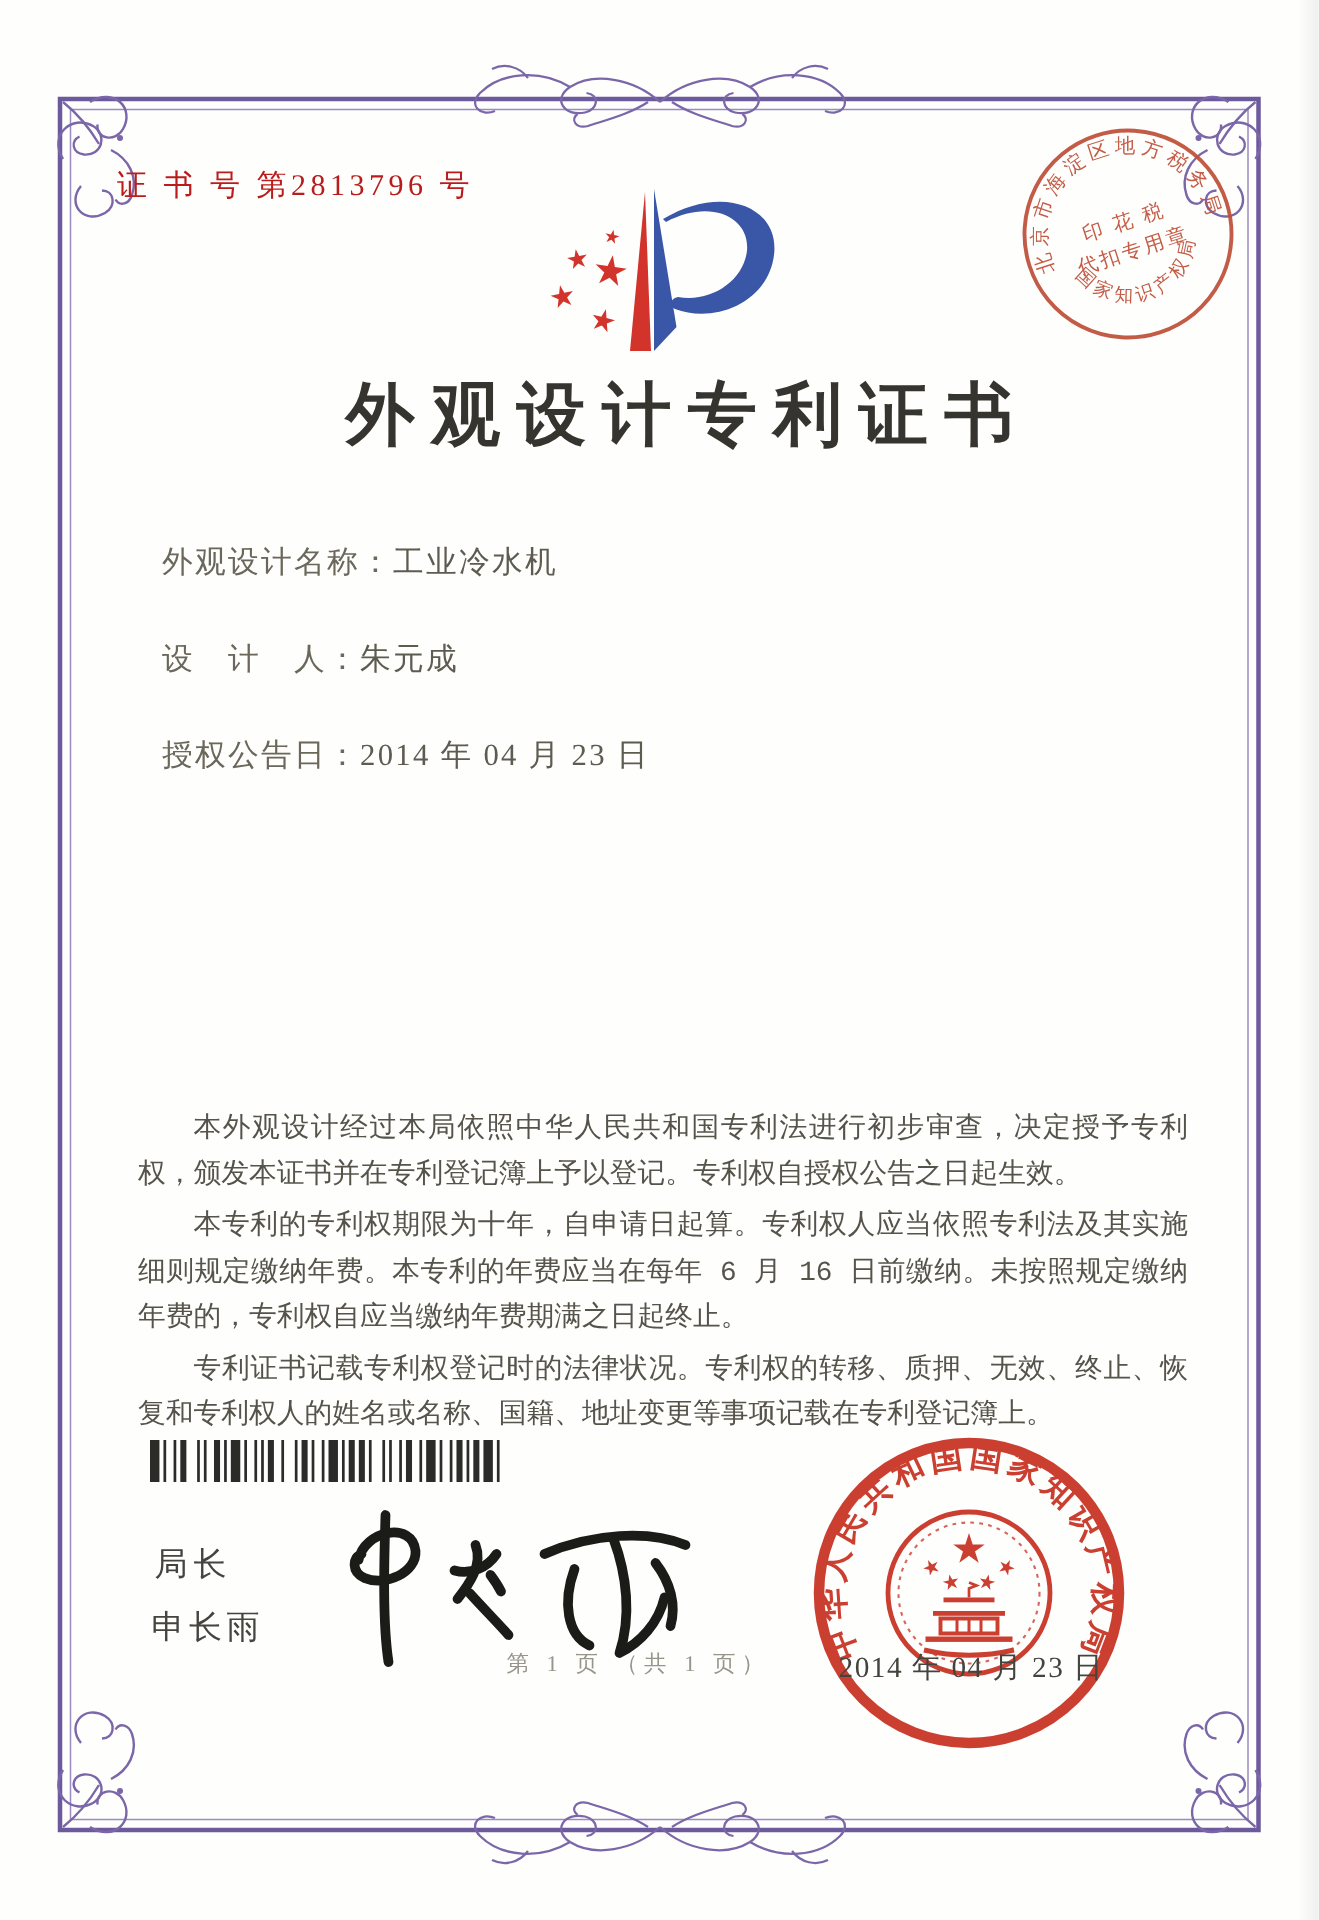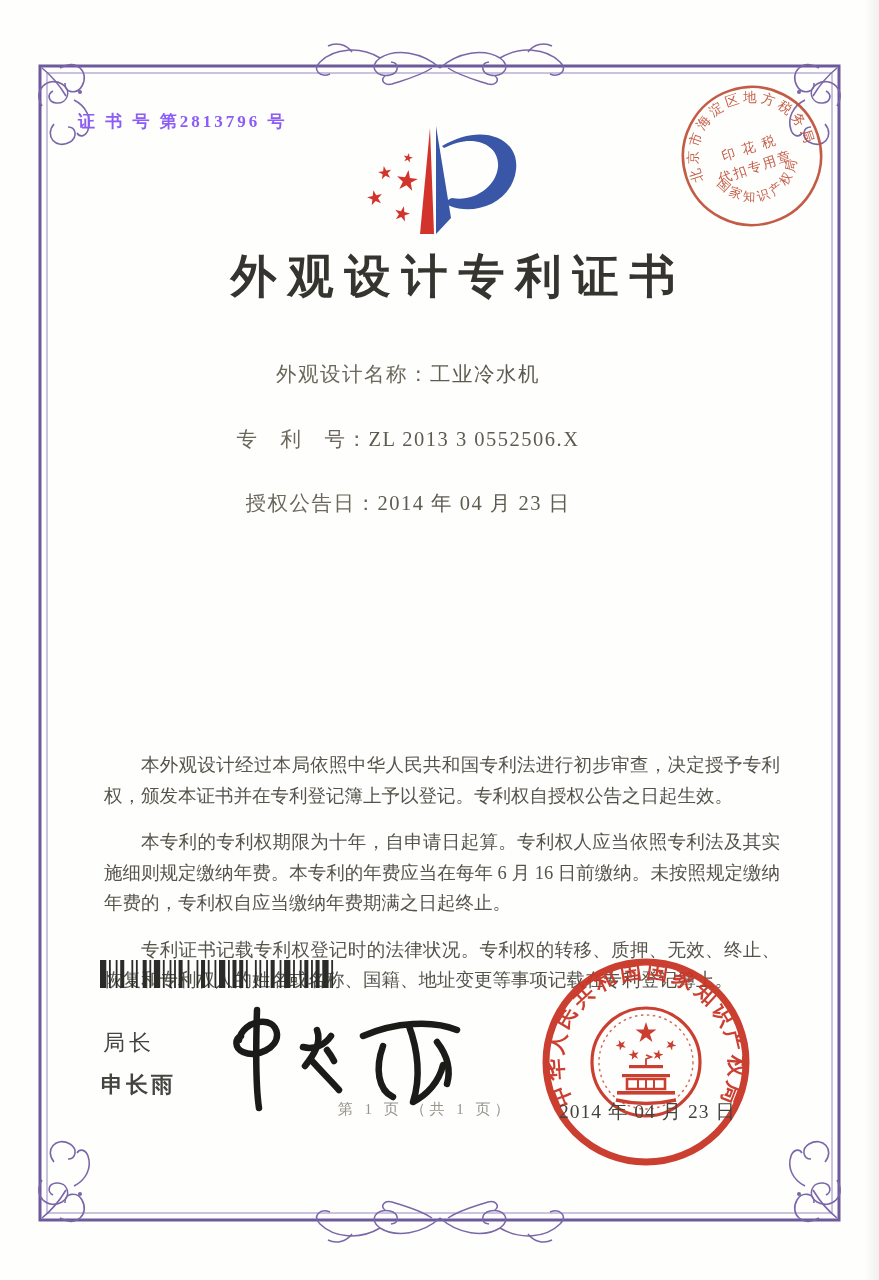--- a/index.html
+++ b/index.html
@@ -9,39 +9,39 @@
     font-family:"Liberation Serif","DejaVu Serif",serif;
   }
   .page::after{
     content:"";position:absolute;top:0;right:0;width:14px;height:100%;
     background:linear-gradient(to right,rgba(0,0,0,0),rgba(0,0,0,.06));
     pointer-events:none;
   }
   .frame-svg{position:absolute;left:0;top:0;width:879px;height:1280px;}
   .cert-no{
     position:absolute;left:78px;top:110px;
-    font-size:17px;letter-spacing:3px;color:#8b5cf6;font-weight:bold;
+    font-size:20px;letter-spacing:3px;color:#b91c1c;
   }
   .logo-svg{position:absolute;left:332px;top:114px;width:222px;height:126px;}
   .cert-title{
     position:absolute;left:0;right:0;top:246px;text-align:center;
     font-size:46px;font-weight:600;letter-spacing:11px;color:#35342f;padding-left:38px;
   }
-  .fields{position:absolute;left:88px;top:360px;width:640px;text-align:center;}
+  .fields{position:absolute;left:108px;top:360px;width:640px;}
   .field-row{height:64.5px;font-size:20.5px;color:#6b675b;letter-spacing:1.5px;}
   .field-label{color:#6b675b;}
   .field-value{color:#5e5b50;}
   .body-text{
     position:absolute;left:88px;top:734px;width:708px;
     font-size:18.5px;line-height:30.5px;color:#55534a;text-align:justify;
   }
-  .body-text p{margin:16px;text-indent:2em;}
+  .body-text p{margin:4px;text-indent:2em;font-family:Liberation Mono, monospace;}
   .barcode{position:absolute;left:100px;top:960px;width:238px;height:28px;}
   .signer-title{position:absolute;left:103px;top:1028px;font-size:22px;color:#45443f;letter-spacing:4px;font-family:Liberation Mono, monospace;}
-  .signer-name{position:absolute;left:101px;top:1070px;font-size:22px;color:#45443f;letter-spacing:3px;font-family:"Liberation Sans","DejaVu Sans",sans-serif;font-weight:bold;}
+  .signer-name{position:absolute;left:101px;top:1070px;font-size:22px;color:#45443f;letter-spacing:3px;font-family:"Liberation Sans","DejaVu Sans",sans-serif;}
   .signature-svg{position:absolute;left:205px;top:1000px;width:280px;height:120px;}
   .tax-stamp-svg{position:absolute;left:676px;top:80px;width:152px;height:152px;opacity:.92;}
   .seal-svg{position:absolute;left:537px;top:953px;width:218px;height:218px;opacity:.95;}
   .seal-date{
     position:absolute;left:545px;top:1098px;width:205px;text-align:center;
     font-size:19.5px;color:#44443f;letter-spacing:1px;
   }
   .page-footer{
     position:absolute;left:0;right:28px;top:1100px;text-align:center;
     font-size:15px;letter-spacing:4px;color:#97948a;
@@ -115,21 +115,21 @@
     </g>
   </svg>
 
   <div class="cert-title">外观设计专利证书</div>
 
   <div class="fields">
     <div class="field-row">
       <span class="field-label">外观设计名称：</span><span class="field-value">工业冷水机</span>
     </div>
     <div class="field-row">
-      <span class="field-label">专　利　号：</span><span class="field-value">ZL 2013 3 0552506.X</span>
+      <span class="field-label">设　计　人：</span><span class="field-value">朱元成</span>
     </div>
     <div class="field-row">
       <span class="field-label">授权公告日：</span><span class="field-value">2014 年 04 月 23 日</span>
     </div>
   </div>
 
   <div class="body-text">
     <p>本外观设计经过本局依照中华人民共和国专利法进行初步审查，决定授予专利权，颁发本证书并在专利登记簿上予以登记。专利权自授权公告之日起生效。</p>
     <p>本专利的专利权期限为十年，自申请日起算。专利权人应当依照专利法及其实施细则规定缴纳年费。本专利的年费应当在每年 6 月 16 日前缴纳。未按照规定缴纳年费的，专利权自应当缴纳年费期满之日起终止。</p>
     <p>专利证书记载专利权登记时的法律状况。专利权的转移、质押、无效、终止、恢复和专利权人的姓名或名称、国籍、地址变更等事项记载在专利登记簿上。</p>

